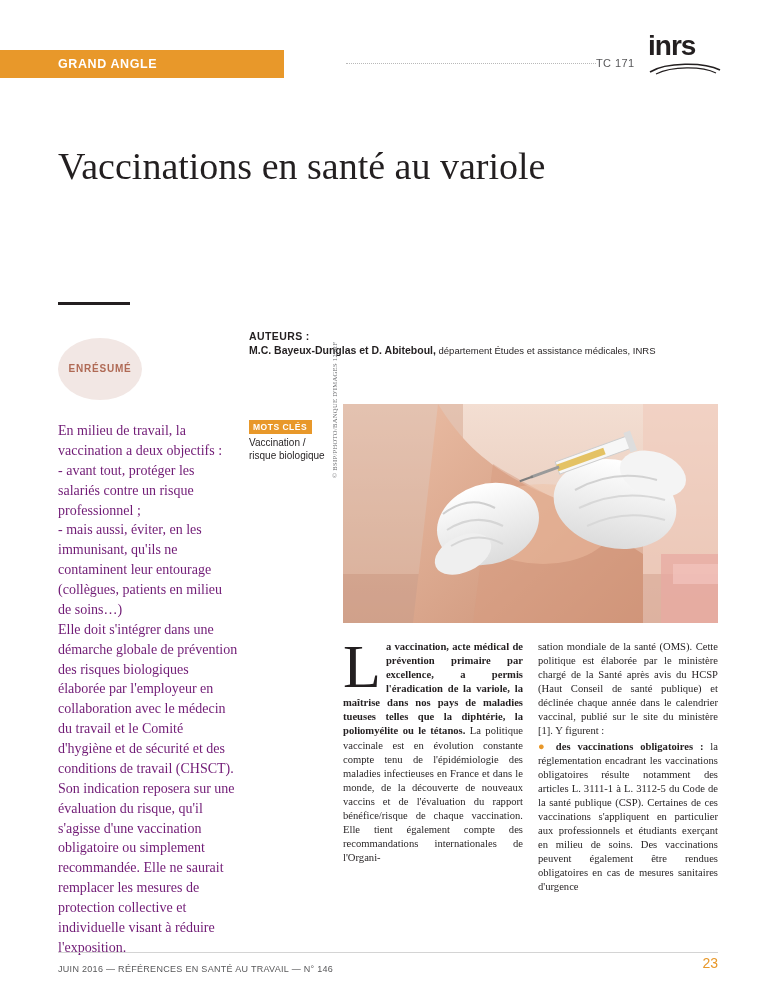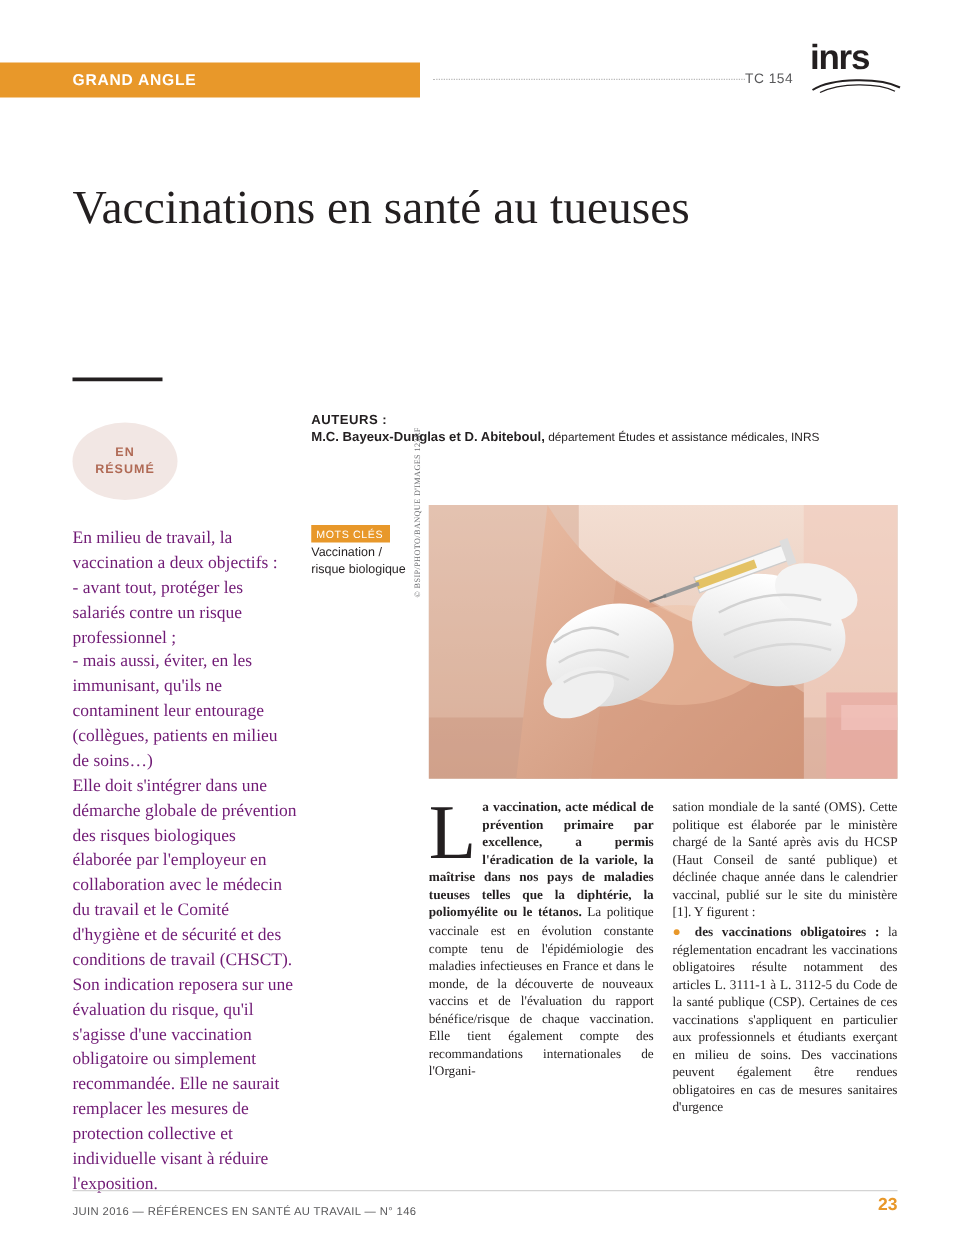--- a/index.html
+++ b/index.html
@@ -21,21 +21,21 @@
     position: absolute;
     top: 50px;
     left: 0;
     width: 768px;
     height: 28px;
   }
   .section-tag {
     position: absolute;
     left: 0;
     top: 0;
-    width: 336px;
+    width: 284px;
     height: 28px;
     background: #e8982a;
     color: #ffffff;
     font-weight: bold;
     font-size: 12.5px;
     letter-spacing: 0.6px;
     display: flex;
     align-items: center;
     padding-left: 58px;
     box-sizing: border-box;
@@ -103,21 +103,20 @@
   }
   .resume-badge {
     position: absolute;
     left: 58px;
     top: 338px;
     width: 84px;
     height: 62px;
     background: #f2e7e4;
     border-radius: 42px / 31px;
     display: flex;
-    flex-direction: column;
     align-items: center;
     justify-content: center;
     color: #b06a55;
     font-size: 10px;
     font-weight: bold;
     letter-spacing: 0.8px;
     line-height: 1.35;
     text-align: left;
   }
   .resume-text {
@@ -133,21 +132,21 @@
   }
 
   
   .kw-label {
     position: absolute;
     left: 249px;
     top: 420px;
     background: #e8982a;
     color: #ffffff;
     font-size: 8.5px;
-    font-weight: normal;
+    font-weight: bold;
     letter-spacing: 0.5px;
     padding: 2px 5px 2px 4px;
   }
   .kw-text {
     position: absolute;
     left: 249px;
     top: 436px;
     width: 86px;
     font-size: 10px;
     line-height: 1.3;
@@ -245,42 +244,42 @@
     top: 964px;
     font-size: 9px;
     letter-spacing: 0.3px;
     color: #58585a;
   }
   .folio {
     position: absolute;
     right: 50px;
     top: 955px;
     font-size: 14px;
-    font-weight: bold;
+    font-weight: normal;
     color: #e8982a;
   }
 </style>
 </head>
 <body>
 
 <div class="header">
   <div class="section-tag">GRAND ANGLE</div>
   <div class="dotted-rule"></div>
-  <div class="tc-code">TC 154</div>
+  <div class="tc-code">TC 171</div>
   <div class="logo">
     <div class="logo-text">inrs</div>
     <svg class="logo-swoosh" width="74" height="14" viewBox="0 0 74 14">
       <path d="M2 11 C 18 1, 56 1, 72 9" stroke="#231f20" stroke-width="1.6" fill="none"></path>
       <path d="M8 13 C 24 5, 54 5, 68 12" stroke="#231f20" stroke-width="1.1" fill="none"></path>
     </svg>
   </div>
 </div>
 
 <div class="title">
-  <b>Vaccinations</b><span class="light"> en santé au tueuses</span>
+  <b>Vaccinations</b><span class="light"> en santé au variole</span>
 </div>
 
 <div class="short-rule"></div>
 
 <div class="resume-badge">
   <span>EN</span>
   <span>RÉSUMÉ</span>
 </div>
 
 <div class="resume-text">En milieu de travail, la vaccination a deux objectifs :

